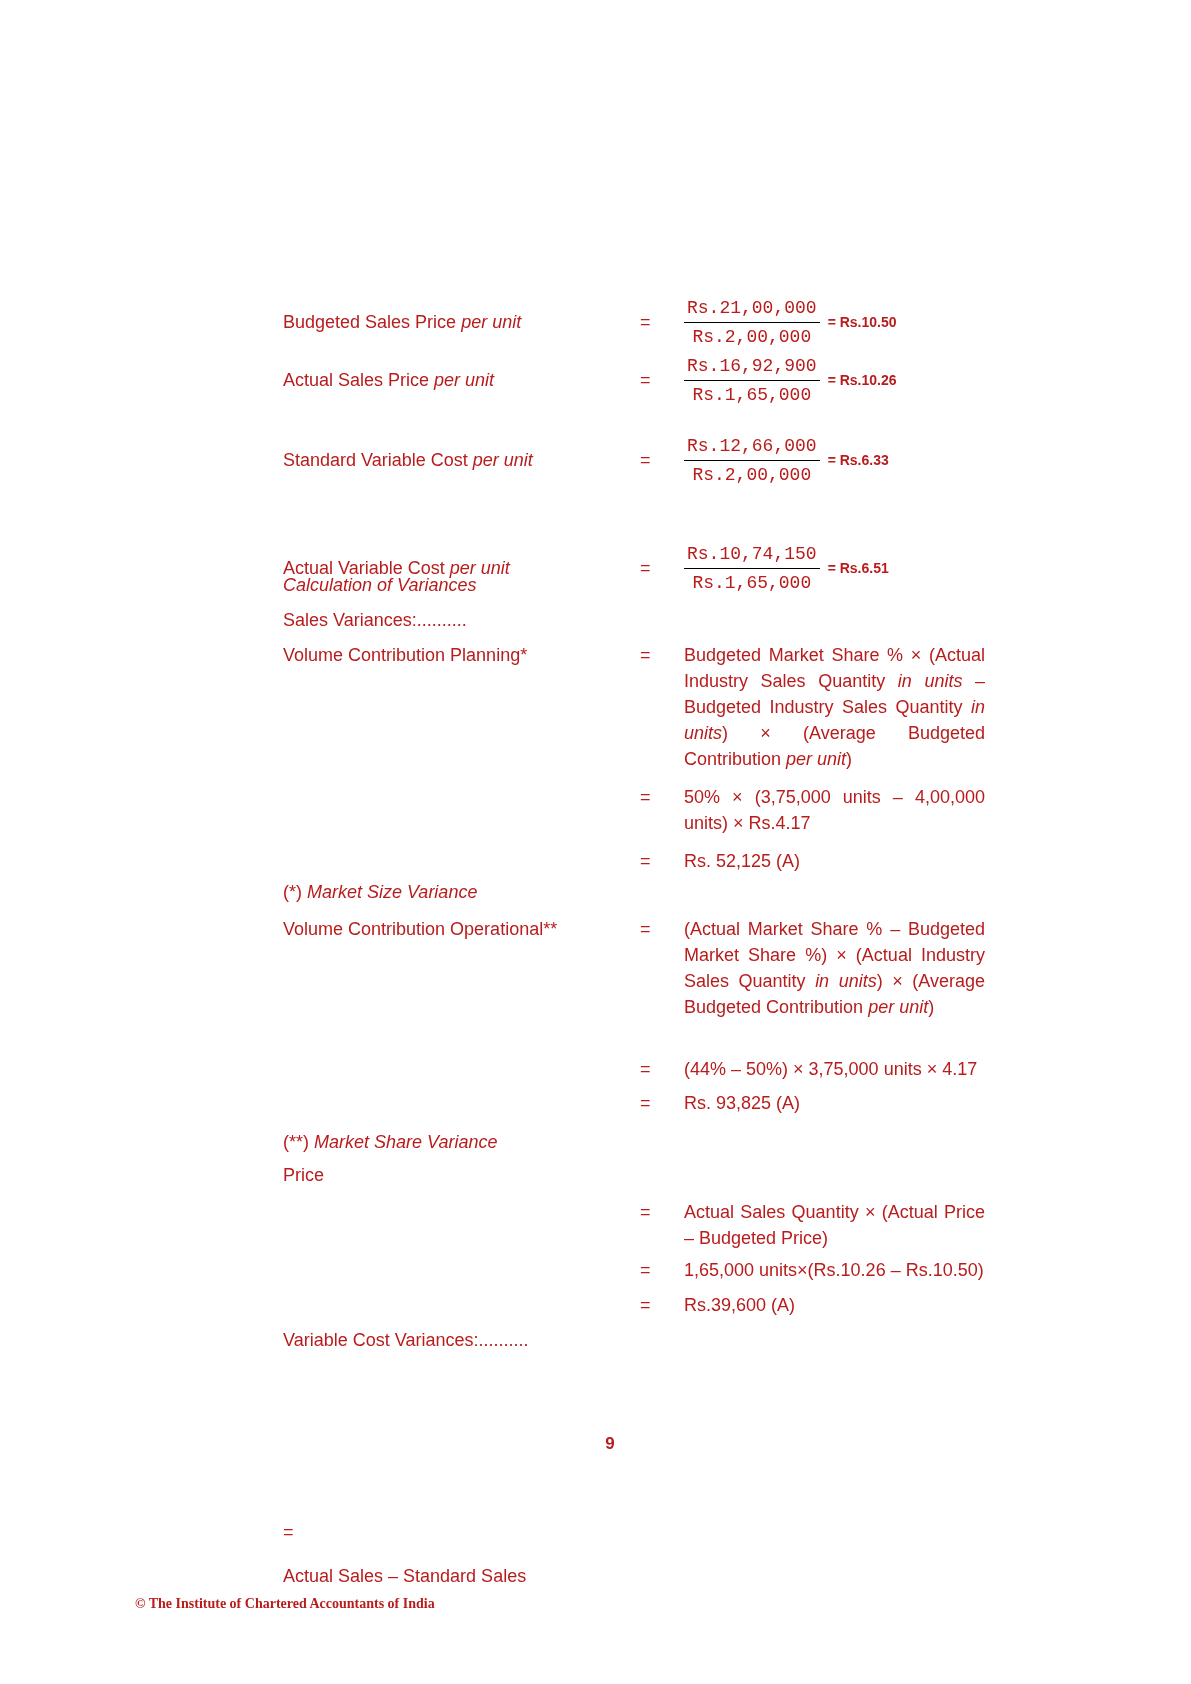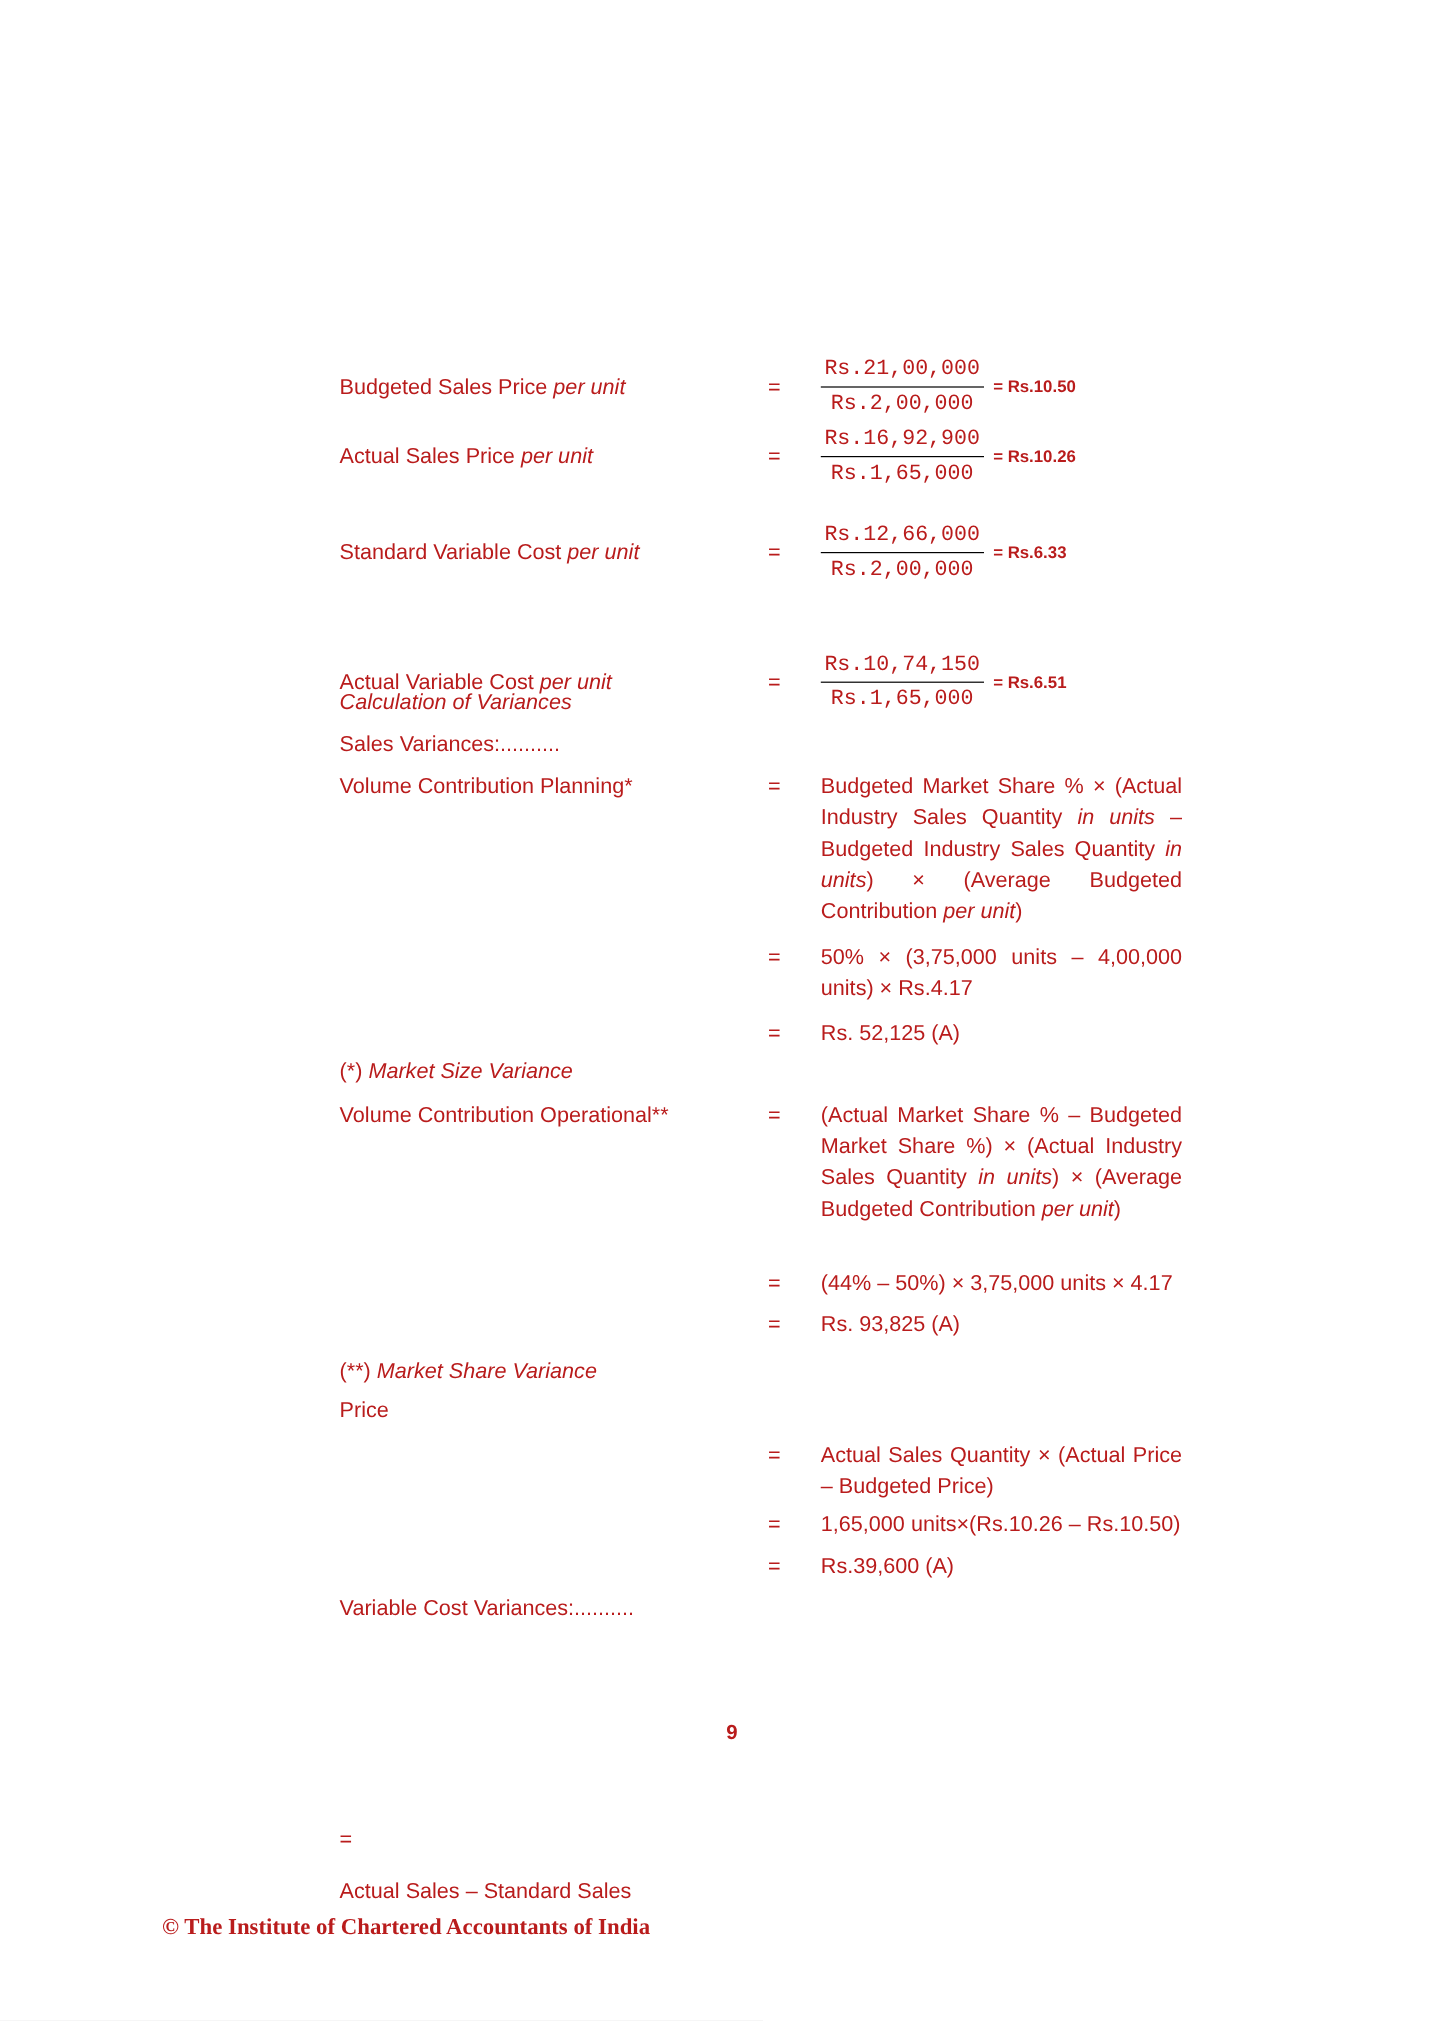--- a/index.html
+++ b/index.html
@@ -26,21 +26,21 @@
   .frac .num { display:block; border-bottom:1px solid #000; padding:0 3px 1px 3px; }
   .frac .den { display:block; padding-top:1px; }
   .frac-res { font-size:14px; margin-left:8px; white-space:nowrap;font-weight:bold; }
 
   .heading { position:absolute; left:283px; font-size:18px; line-height:26px; }
   .heading.italic { font-style:italic; }
   .note { position:absolute; left:283px; font-size:18px; line-height:26px; }
 
   .page-num { position:absolute; left:598px; top:1434px; width:24px; text-align:center;
               font-size:17px; font-weight:bold; }
-  .footer { position:absolute; left:135px; top:1596px; font-size:19px; font-weight:bold;
+  .footer { position:absolute; left:135px; top:1596px; font-size:14px; font-weight:bold;
             font-family:"Liberation Serif","DejaVu Serif",serif; }
 </style>
 </head>
 <body>
 
 <div class="page">
 
   <div class="frac-row" style="top:293px;">
     <div class="lbl"><span>Budgeted Sales Price </span><span class="it">per unit</span></div>
     <div class="eq">=</div>

